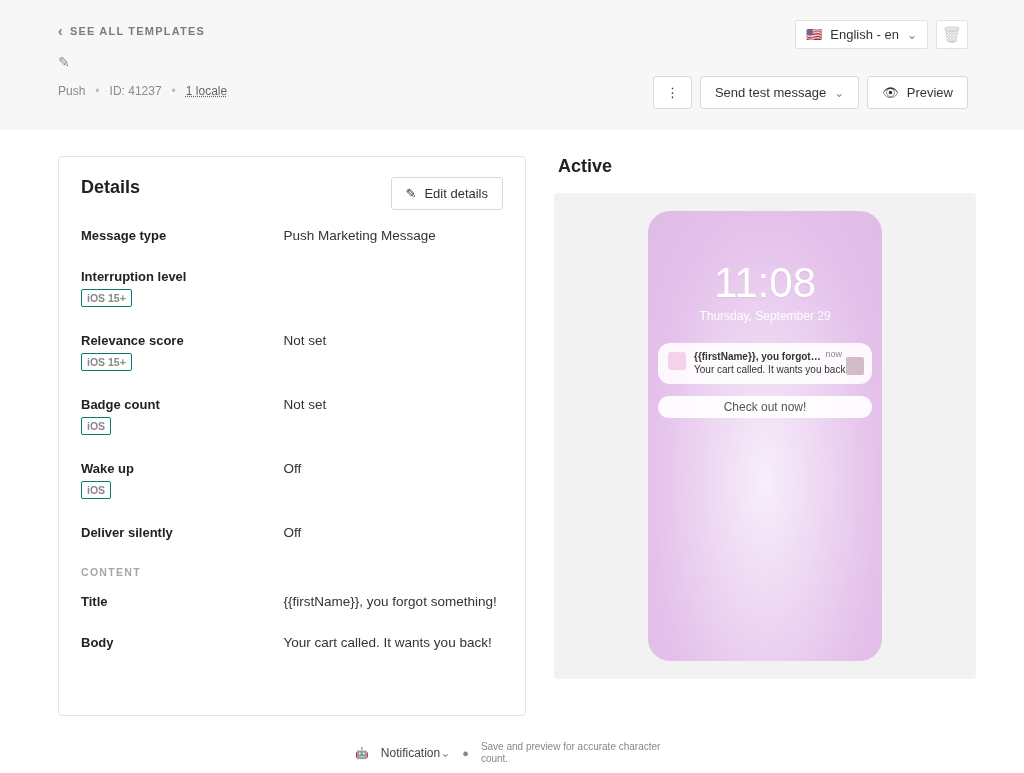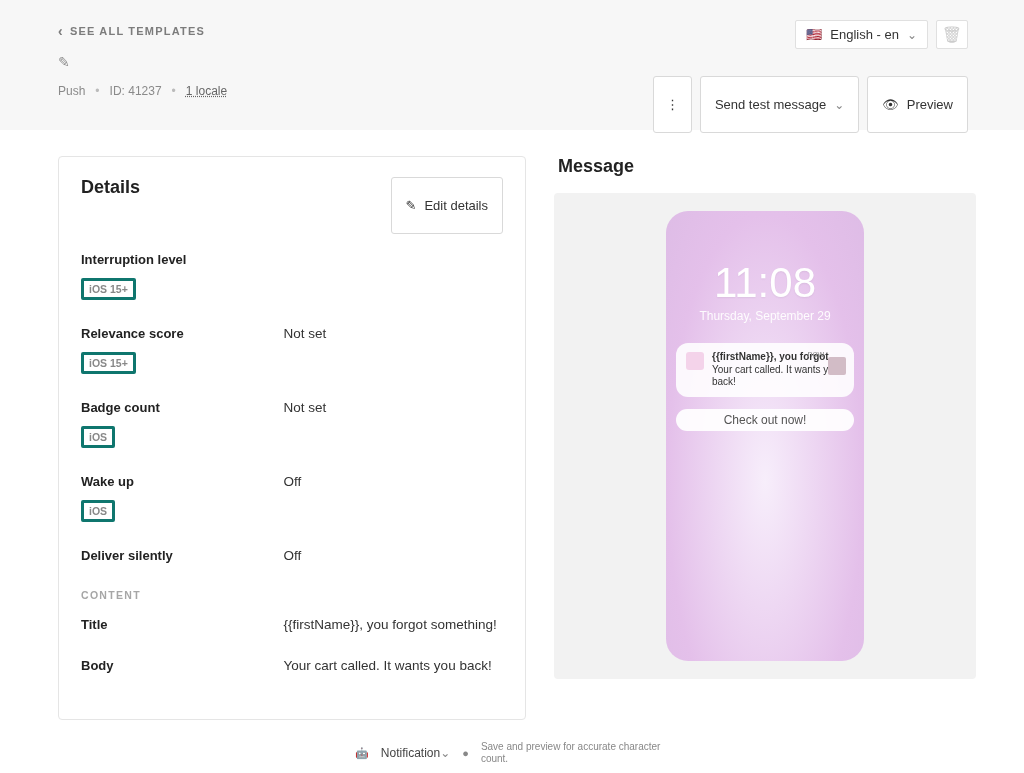--- a/index.html
+++ b/index.html
@@ -90,21 +90,21 @@
   .top-right-actions {
     position: absolute;
     top: 76px;
     right: 56px;
     display: flex;
     gap: 8px;
   }
   .btn {
     border: 1px solid #d9d9d9;
     background: #fff;
-    padding: 20px 14px;
+    padding: 8px 14px;
     border-radius: 3px;
     font-size: 13px;
     color: #333;
     display: flex;
     align-items: center;
     gap: 8px;
     cursor: pointer;
   }
   .btn.icon-only { padding: 8px 12px; }
   .columns {
@@ -147,46 +147,46 @@
     font-size: 13px;
     font-weight: 600;
     color: #222;
   }
   .field-row .fld-value {
     font-size: 13.5px;
     color: #333;
   }
   .tag-small {
     display: inline-block;
-    border: 3px solid #0f766e;
+    border: 1px solid #0f766e;
     font-size: 10.5px;
     color: #888;
     padding: 2px 5px;
     border-radius: 2px;
-    margin-top: 11px;
+    margin-top: 5px;
   }
   .design-col {
     flex: 1;
     min-height: 560px;
   }
   .design-title {
     font-size: 18px;
     font-weight: 700;
     margin-bottom: 16px;
     padding-left: 4px;
   }
   .phone-wrap {
     background: #f2f2f2;
     border-radius: 4px;
     padding: 18px 0;
     display: flex;
     justify-content: center;
   }
   .phone {
-    width: 198px;
+    width: 234px;
     height: 450px;
     border-radius: 22px;
     background: radial-gradient(ellipse at 50% 60%, #f7eefb 0%, #e4c0ea 70%, #debce6 100%);
     position: relative;
     overflow: hidden;
     padding: 10px;
   }
   .lock-time {
     color: #fff;
     font-size: 42px;
@@ -332,20 +332,26 @@
   <div class="card">
     <div class="card-header">
       <div class="card-title">Details</div>
       <div class="btn">
         <span>✎</span>
         <span>Edit details</span>
       </div>
     </div>
 
 
+    <div class="field-row">
+      <div class="fld-label">
+          <div>Message type</div>
+        </div>
+      <div class="fld-value">Push Marketing Message</div>
+    </div>
 
     <div class="field-row">
       <div class="fld-label">
         <div>Interruption level</div>
         <div class="tag-small">iOS 15+</div>
       </div>
     </div>
 
     <div class="field-row">
       <div class="fld-label">
@@ -389,21 +395,21 @@
 
     <div class="field-row">
       <div class="fld-label">
           <div>Body</div>
         </div>
       <div class="fld-value">Your cart called. It wants you back!</div>
     </div>
   </div>
 
   <div class="design-col">
-    <div class="design-title">Message</div>
+    <div class="design-title">Active</div>
     <div class="phone-wrap">
       <div class="phone">
         <div class="lock-time">11:08</div>
         <div class="lock-date">Thursday, September 29</div>
 
         <div class="notif1">
           <div class="notif-appicon"></div>
           <div class="notif-text">
             <div class="nt-title">{{firstName}}, you forgot somet...</div>
             <div>Your cart called. It wants you back!</div>

